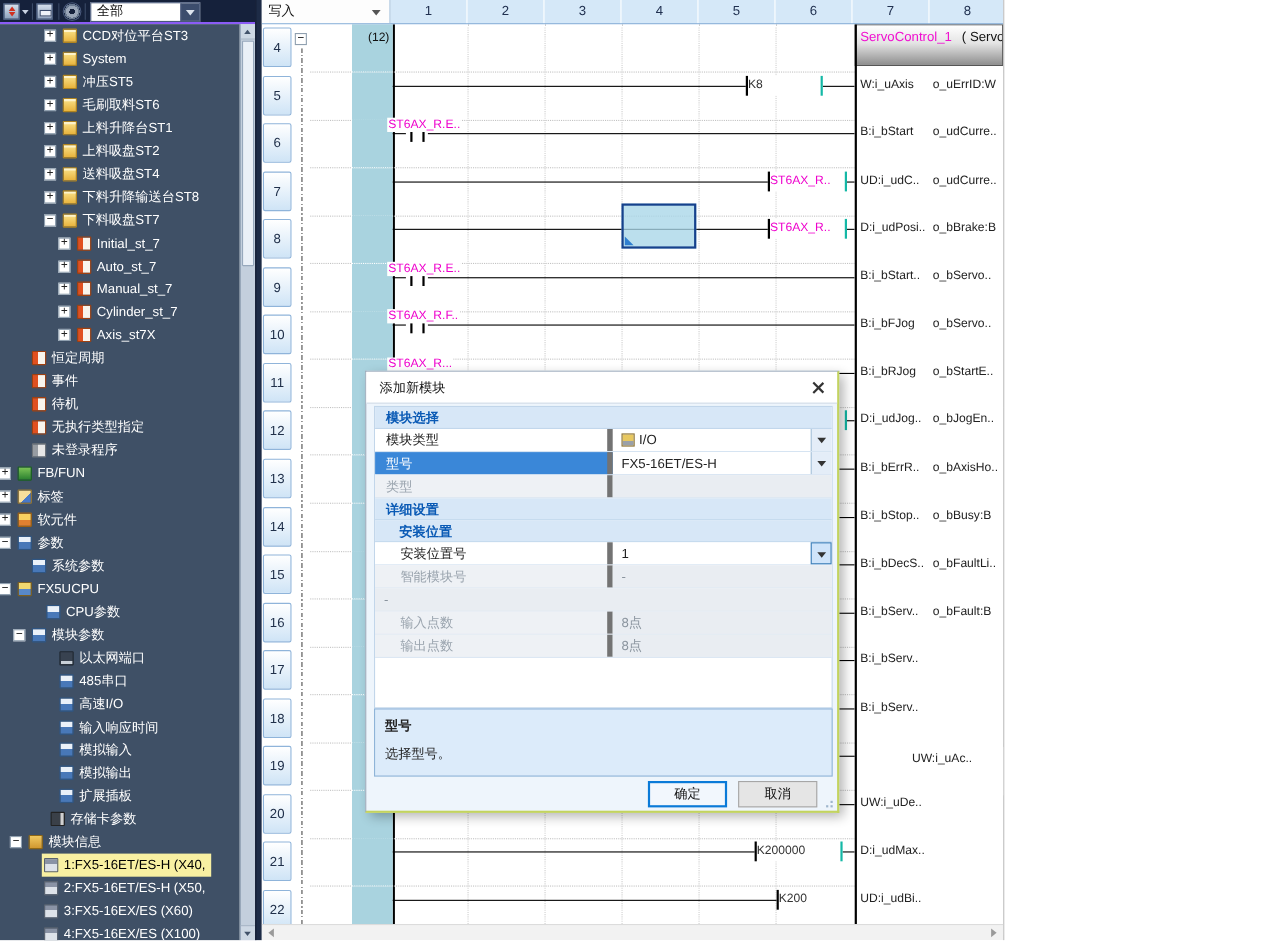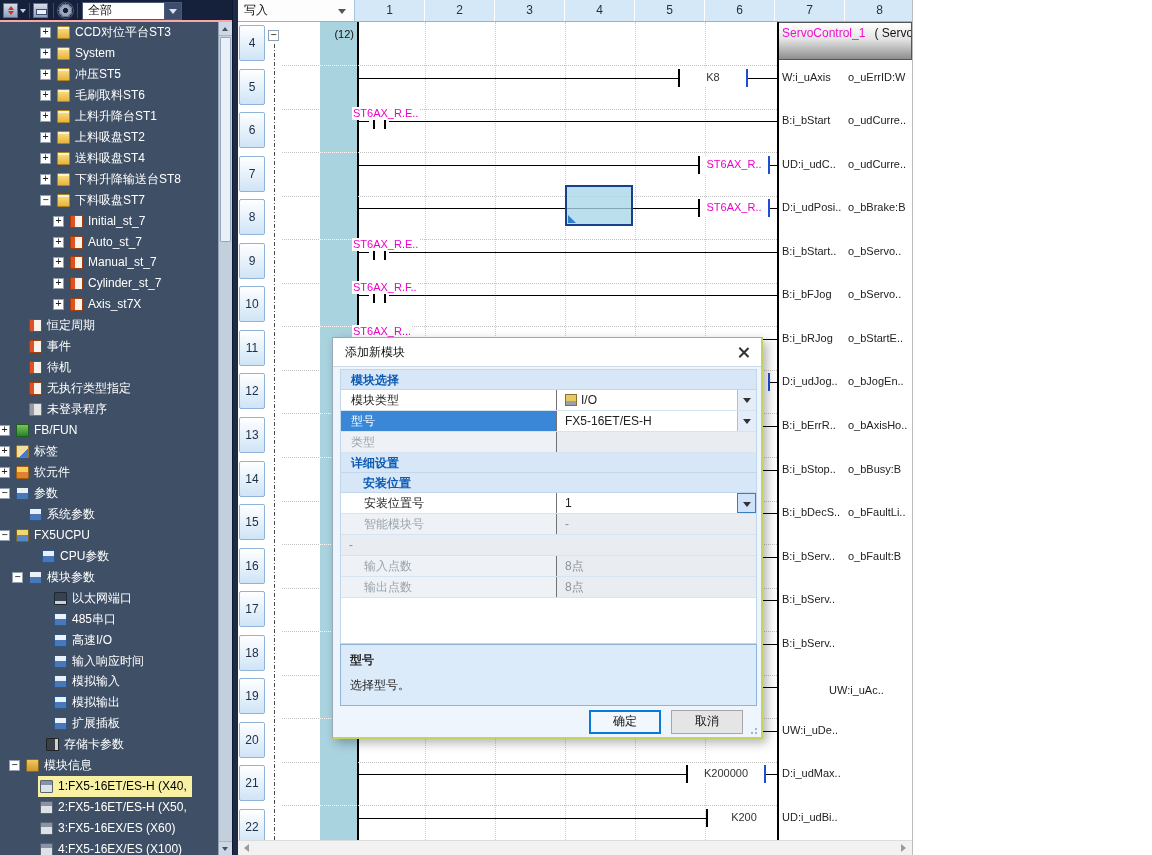--- a/index.html
+++ b/index.html
@@ -2,21 +2,21 @@
 <html><head>
 <meta charset="utf-8">
 <style>
   * { margin:0; padding:0; box-sizing:border-box; }
   html,body { width:1152px; height:855px; overflow:hidden;
     font-family:"Liberation Sans","DejaVu Sans",sans-serif; }
   #app { position:relative; width:1152px; height:855px; background:#ffffff; overflow:hidden; }
 
   
   #toolbar { position:absolute; left:0; top:0; width:232px; height:22px;
-    background:#15213b; border-bottom:2px solid #fca5a5; }
+    background:#15213b; border-bottom:2px solid #8b5cf6; }
   .tbicon { position:absolute; top:3px; width:15px; height:15px;
     background:linear-gradient(180deg,#d5dfec,#8fa2bd); border:1px solid #5a6f92; }
   .tbicon.i1 { left:3px; }
   .tbicon.i1::before { content:""; position:absolute; left:4px; top:2px;
     border-bottom:4px solid #d03020; border-left:3px solid transparent; border-right:3px solid transparent; }
   .tbicon.i1::after { content:""; position:absolute; left:4px; bottom:2px;
     border-top:4px solid #d03020; border-left:3px solid transparent; border-right:3px solid transparent; }
   .tbicon.i2 { left:33px; }
   .tbicon.i2::before { content:""; position:absolute; left:2px; top:5px; width:9px; height:4px;
     border:1px solid #3c4d6d; background:#eef2f8; }
@@ -103,21 +103,21 @@
     background:#a9d3df; border-bottom:1px dotted #ffffff; }
   .cmark { position:absolute; right:3px; top:6px; font-size:11px; color:#111; }
   .cbox { left:30px; top:8px; }
   .rung { position:absolute; left:119px; width:420px; top:12px; height:1px; background:#000; }
   .clabel { position:absolute; left:114px; top:-2px; height:13px; font-size:11px; line-height:13px;
     color:#ee00cc; background:#fff; padding:0 1px; white-space:nowrap; z-index:2; }
   .cgap { position:absolute; left:131px; top:4px; width:20px; height:17px; background:#fff; }
   .cbar { position:absolute; top:5px; width:2px; height:15px; background:#000; }
   .cbar.b1 { left:135px; } .cbar.b2 { left:146px; }
   .bracket { position:absolute; top:3px; height:18px; line-height:17px; background:#fff;
-    border-left:2px solid #000; border-right:2px solid #1d4ed8; text-align:center; font-size:11px;
+    border-left:2px solid #000; border-right:2px solid #14b8a6; font-size:11px;
     white-space:nowrap; overflow:hidden; z-index:2; }
   .bracket.coil { color:#ee00cc; }
   .bracket.konst { color:#333; }
   .selcell { position:absolute; left:327px; top:-11px; width:68px; height:41px;
     background:rgba(168,214,232,0.78); border:2px solid #16418c; z-index:3; }
   .selcell::after { content:""; position:absolute; left:1px; bottom:1px; width:0; height:0;
     border-left:8px solid #2f7fd0; border-top:8px solid transparent; }
 
   
   #fb-header { position:absolute; left:539px; top:22px; width:135px; height:38px;
@@ -155,21 +155,21 @@
   #dlg-close::before { transform:rotate(45deg); } #dlg-close::after { transform:rotate(-45deg); }
   #dlg-body { position:absolute; left:0; top:29px; right:0; bottom:0; }
   #dlg-table-bg { position:absolute; left:7px; top:2px; width:417px; height:275px;
     background:#ffffff; border:1px solid #c2d6ea; }
   .dsec { position:absolute; left:8px; width:415px; height:20px; background:#d7e7f7;
     color:#0a5ab5; font-weight:bold; font-size:12px; line-height:20px; padding-left:10px;
     border-bottom:1px solid #c2d7ec; }
   .dsec.dsub { padding-left:22px; }
   .drow { position:absolute; left:8px; width:415px; height:21px; background:#fff;
     font-size:12px; line-height:20px; border-bottom:1px solid #d6e4f2; display:flex; }
-  .dlabel { width:216px; flex:none; padding-left:10px; border-right:1px solid #737373; color:#222;
+  .dlabel { width:216px; flex:none; padding-left:10px; border-right:5px solid #737373; color:#222;
     white-space:nowrap; overflow:hidden; }
   .drow.ind .dlabel { padding-left:23px; }
   .dvalue { flex:1; padding-left:8px; color:#222; display:flex; align-items:center; gap:4px; overflow:hidden; }
   .drow.disabled { background:#eef1f5; }
   .drow.disabled .dlabel { color:#9aa4ae; background:#eef1f5; }
   .drow.disabled .dvalue { color:#8a949e; background:#e9edf2; }
   .drow.selrow .dlabel { background:#3a87d8; color:#fff; }
   .darrow { flex:none; width:19px; height:20px; background:#e4edf8; border-left:1px solid #a9c2da; position:relative; }
   .darrow::after { content:""; position:absolute; left:5px; top:8px;
     border-left:4px solid transparent; border-right:4px solid transparent; border-top:5px solid #333; }

